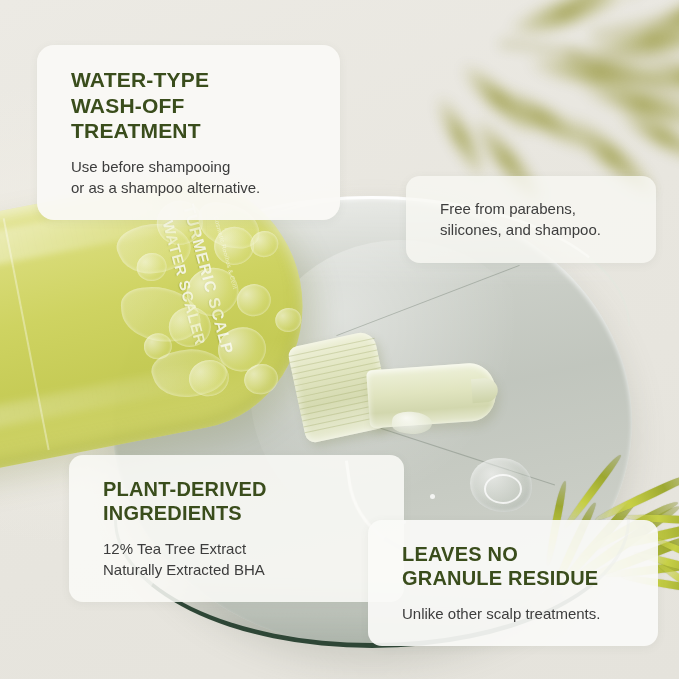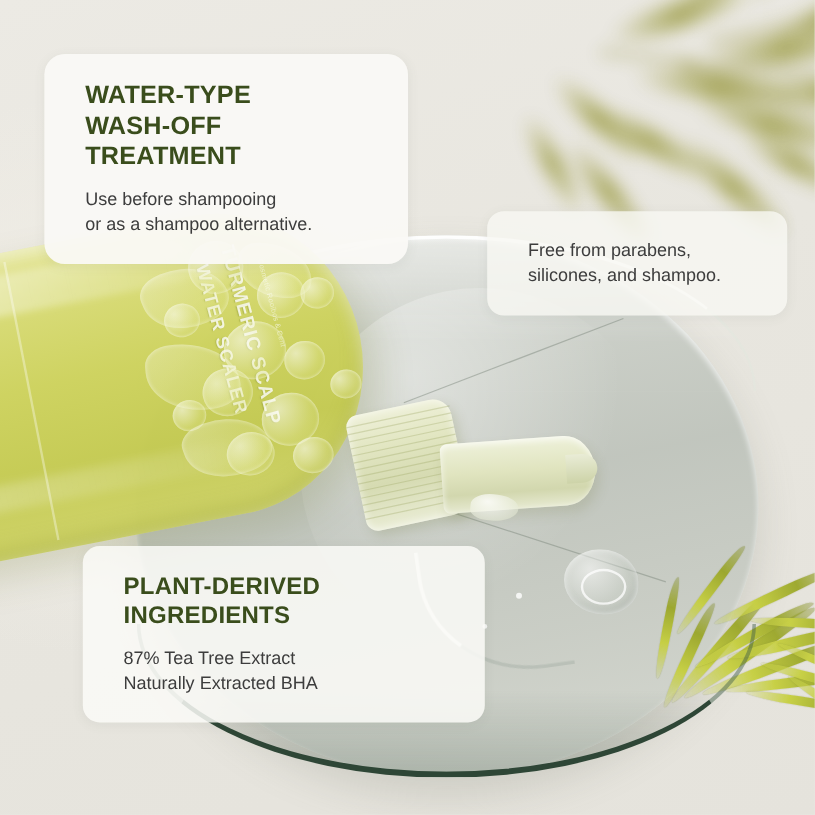--- a/index.html
+++ b/index.html
@@ -411,18 +411,23 @@
   </div>
 
   <div class="card" id="card-vegan">
     <p>Free from parabens,
 silicones, and shampoo.</p>
   </div>
 
   <div class="card" id="card-plant">
     <h2>PLANT-DERIVED
 INGREDIENTS</h2>
-    <p>87% Tea Tree Extract
+    <p>12% Tea Tree Extract
 Naturally Extracted BHA</p>
   </div>
 
+  <div class="card" id="card-leaves">
+    <h2>LEAVES NO
+GRANULE RESIDUE</h2>
+    <p>Unlike other scalp treatments.</p>
+  </div>
 
 </div>
 
 </body></html>

